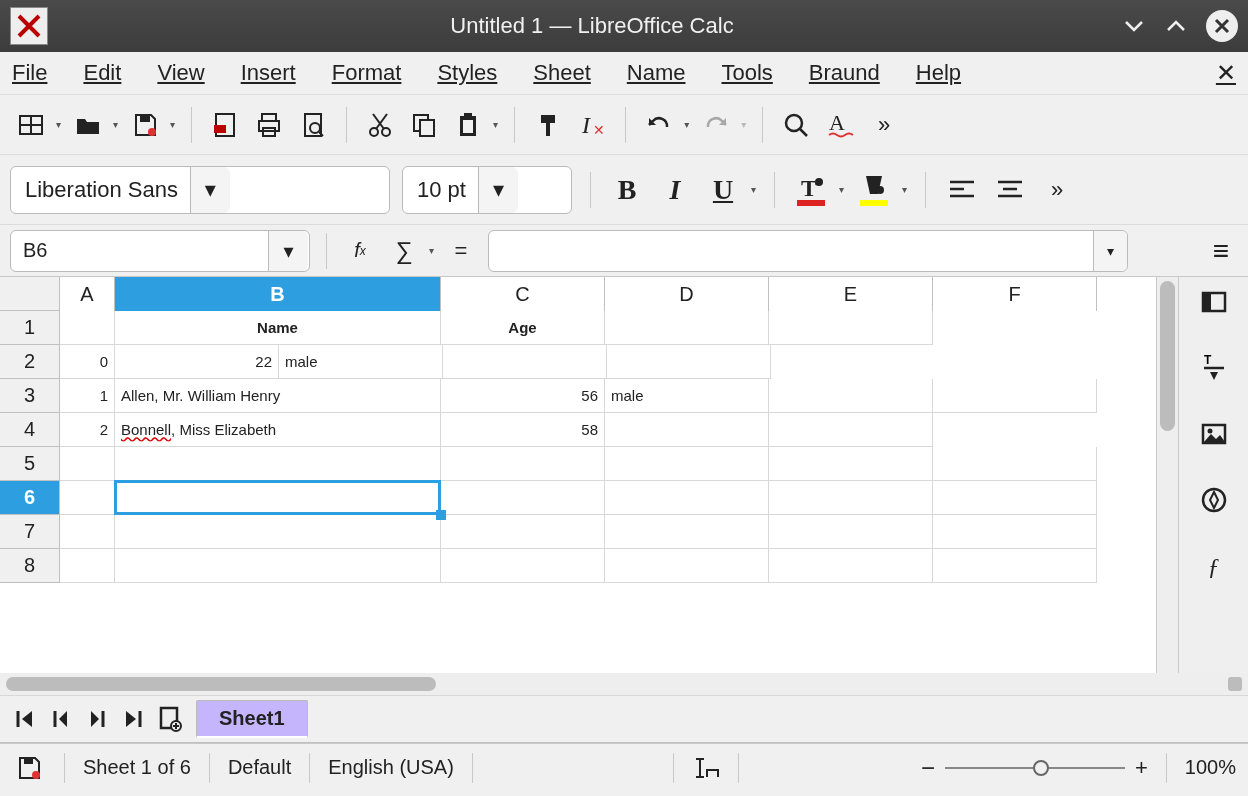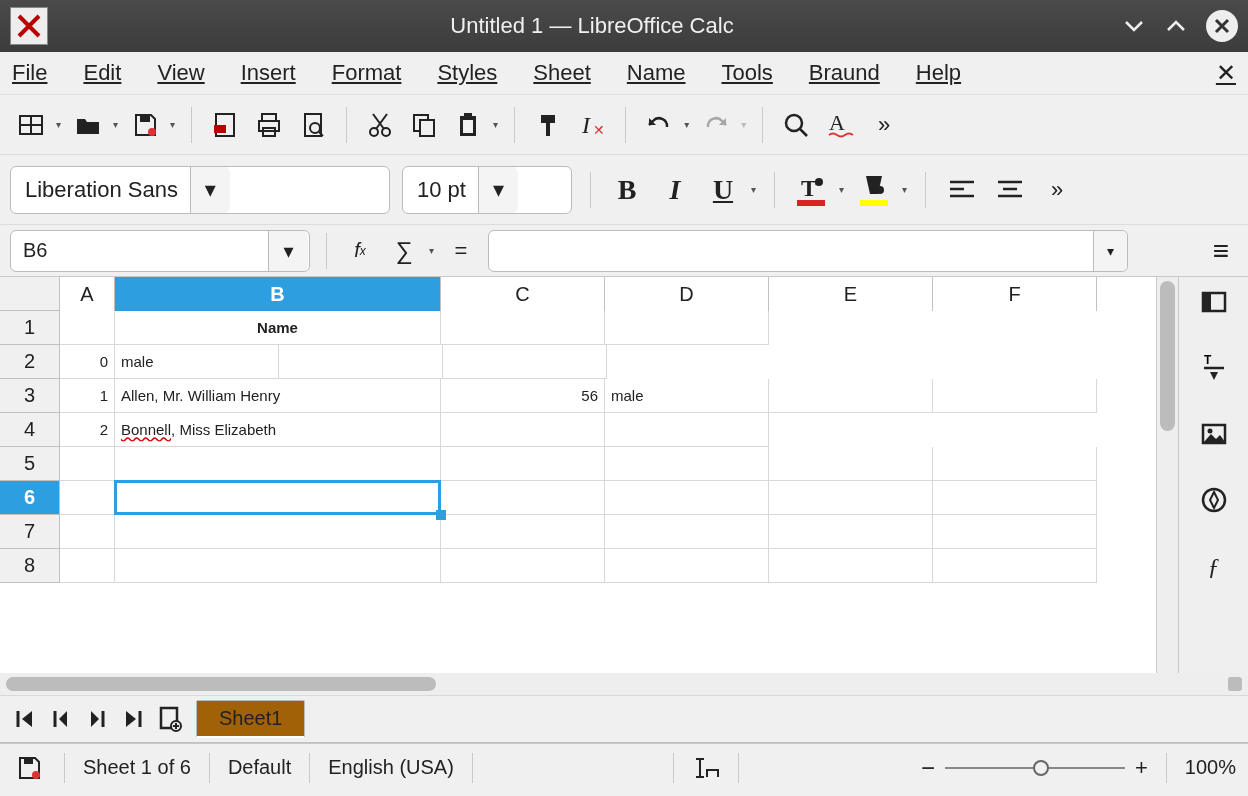--- a/index.html
+++ b/index.html
@@ -175,22 +175,22 @@
   .hscroll-bar { height: 22px; background:#eee; display:flex; align-items:center; padding:0 6px;}
   .hscroll-thumb { width: 430px; height:14px; background:#bcbcbc; border-radius:7px;}
   .hscroll-track-end { margin-left:auto; width:14px; height:14px; background:#bcbcbc; border-radius:3px;}
 
   .tabrow {
     height: 48px; background:#f0f0f0; display:flex; align-items:center;
     padding: 0 14px; gap: 14px; border-top:1px solid #d8d8d8; border-bottom:1px solid #c0c0c0;
   }
   .tabrow .nav-ic { font-size:22px; }
   .sheet-tab {
-    padding: 6px 22px; background:#a16207; border:1px solid #bbb; border-bottom:2px solid #fff;
-    font-size:20px; font-weight:normal; border-radius:2px 2px 0 0;
+    padding: 6px 22px; background:#c4b5fd; border:1px solid #bbb; border-bottom:2px solid #fff;
+    font-size:20px; font-weight:bold; border-radius:2px 2px 0 0;
   }
 
   .statusbar {
     height: 48px; background:#f0f0f0; display:flex; align-items:center;
     padding: 0 12px; gap: 18px; font-size:20px; border-top:1px solid #c8c8c8;
   }
   .status-sep { width:1px; height:30px; background:#c8c8c8;}
   .zoom-slider {
     display:flex; align-items:center; gap:10px; margin-left:auto;
   }
@@ -444,46 +444,49 @@
         <div class="row-h selected">6</div>
         <div class="row-h">7</div>
         <div class="row-h">8</div>
       </div>
 
       <div class="cells">
 
         <div class="cell-row">
           <div class="cell" style="width:55px"></div>
           <div class="cell hdr" style="width:326px">Name</div>
+          <div class="cell hdr" style="width:164px">Age</div>
           <div class="cell" style="width:164px"></div>
           <div class="cell" style="width:164px"></div>
         </div>
 
         <div class="cell-row">
           <div class="cell right" style="width:55px">0</div>
+          <div class="cell right" style="width:164px">22</div>
           <div class="cell left" style="width:164px">male</div>
           <div class="cell" style="width:164px"></div>
           <div class="cell" style="width:164px"></div>
         </div>
 
         <div class="cell-row">
           <div class="cell right" style="width:55px">1</div>
           <div class="cell left" style="width:326px">Allen, Mr. William Henry</div>
           <div class="cell right" style="width:164px">56</div>
           <div class="cell left" style="width:164px">male</div>
           <div class="cell" style="width:164px"></div>
           <div class="cell" style="width:164px"></div>
         </div>
 
         <div class="cell-row">
           <div class="cell right" style="width:55px">2</div>
           <div class="cell left" style="width:326px">
               <span class="spell-err">Bonnell</span>
               <span>, Miss Elizabeth</span>
             </div>
+          <div class="cell right" style="width:164px">58</div>
           <div class="cell" style="width:164px"></div>
           <div class="cell" style="width:164px"></div>
         </div>
 
         <div class="cell-row">
           <div class="cell" style="width:55px"></div>
           <div class="cell" style="width:326px"></div>
           <div class="cell" style="width:164px"></div>
           <div class="cell" style="width:164px"></div>
           <div class="cell" style="width:164px"></div>

